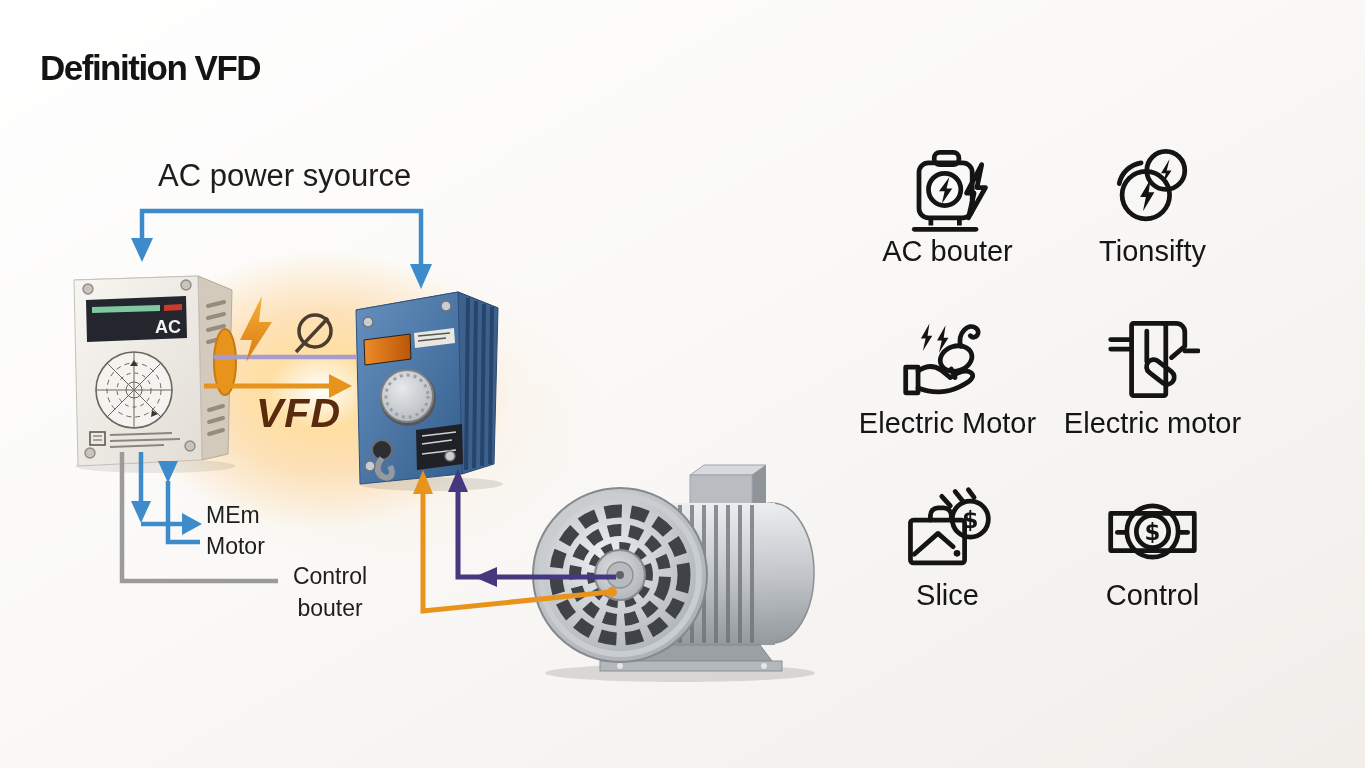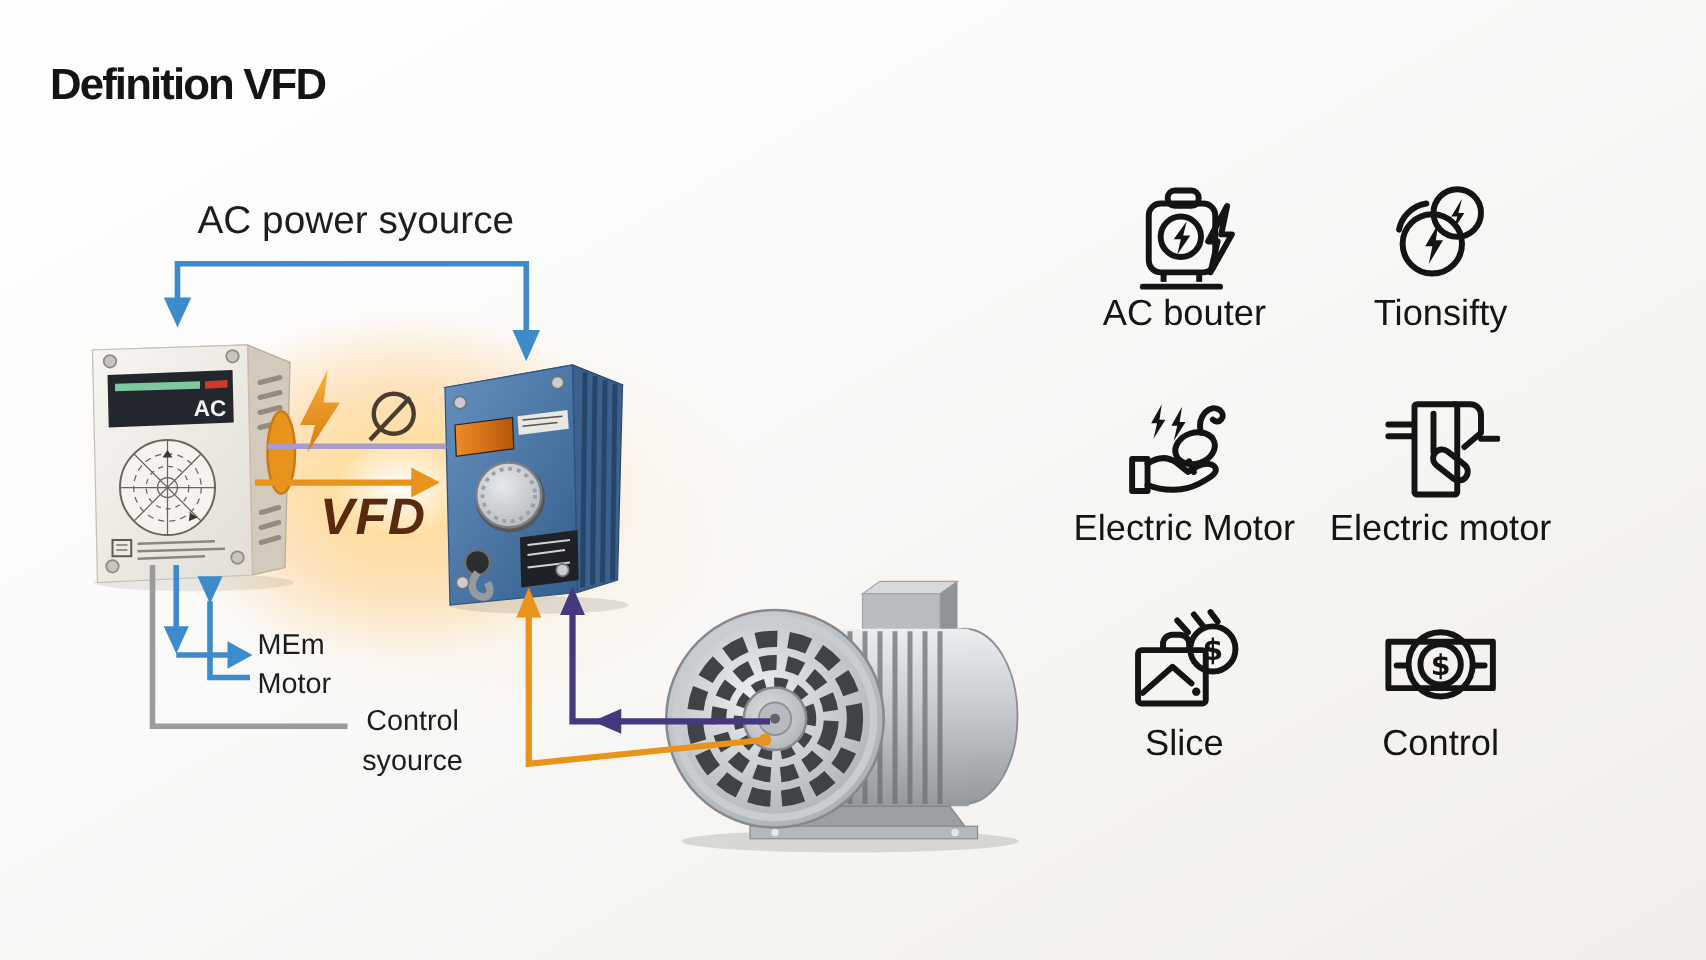--- a/index.html
+++ b/index.html
@@ -52,21 +52,21 @@
 
   <div class="lbl src-label">AC power syource</div>
 
   <div class="lbl mem-label">
     <div>MEm</div>
     <div>Motor</div>
   </div>
 
   <div class="lbl ctl-label">
     <div>Control</div>
-    <div>syource</div>
+    <div>bouter</div>
   </div>
 
   <div class="lbl vfd-label">VFD</div>
 
   <svg class="abs layer-device" style="left:60px; top:264px;" width="180" height="212" viewBox="0 0 180 212">
     <defs>
       <linearGradient id="acg" x1="0" y1="0" x2="1" y2="1">
         <stop offset="0" stop-color="#f8f6f2"></stop>
           <stop offset="1" stop-color="#e2ded6"></stop>
       </linearGradient>

